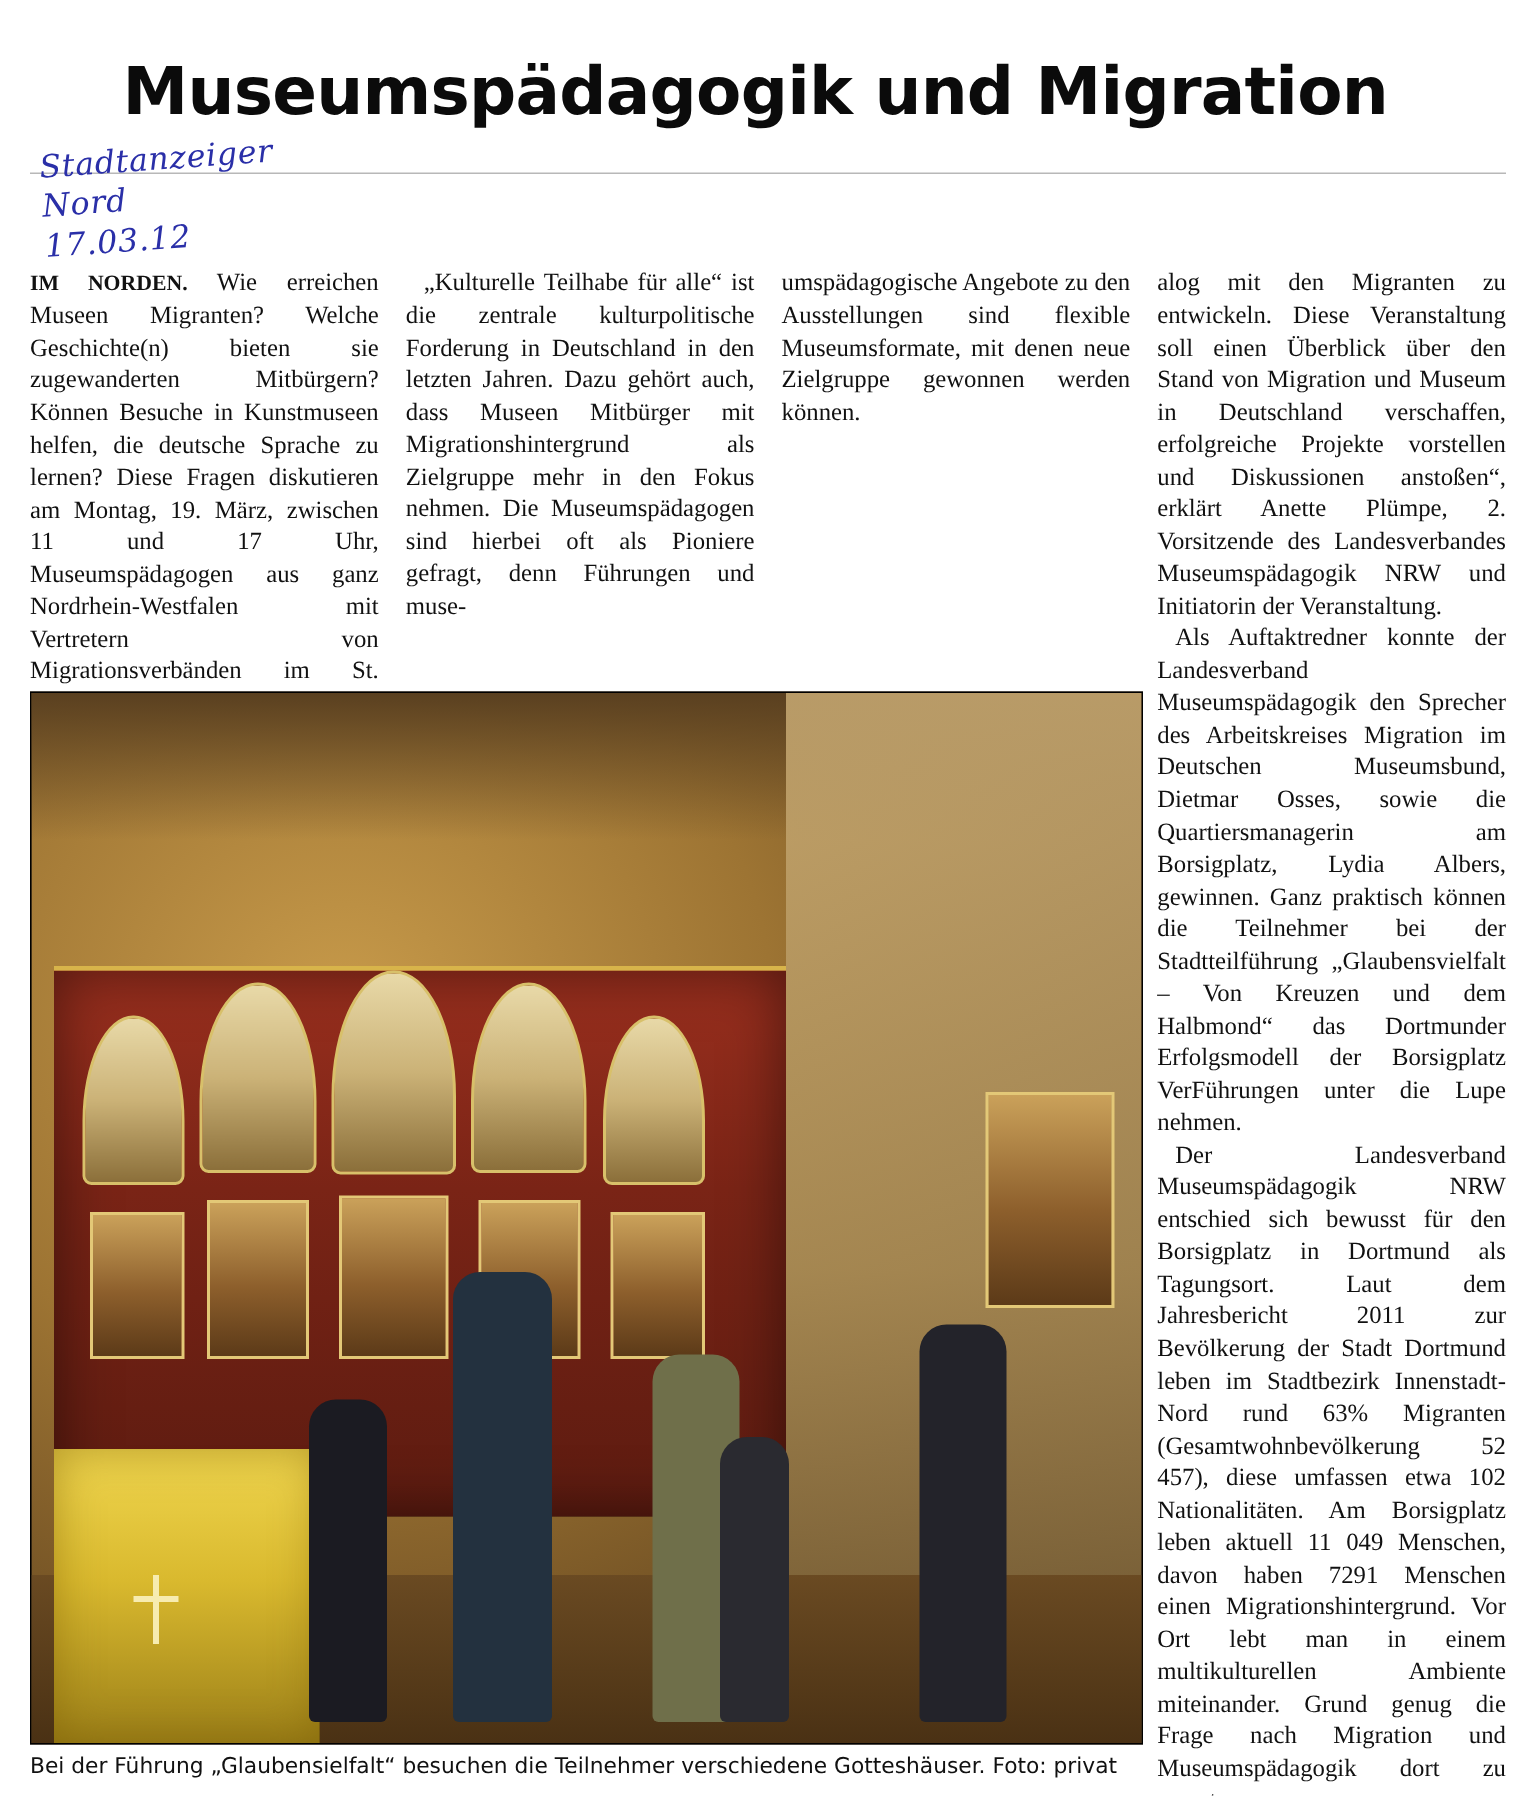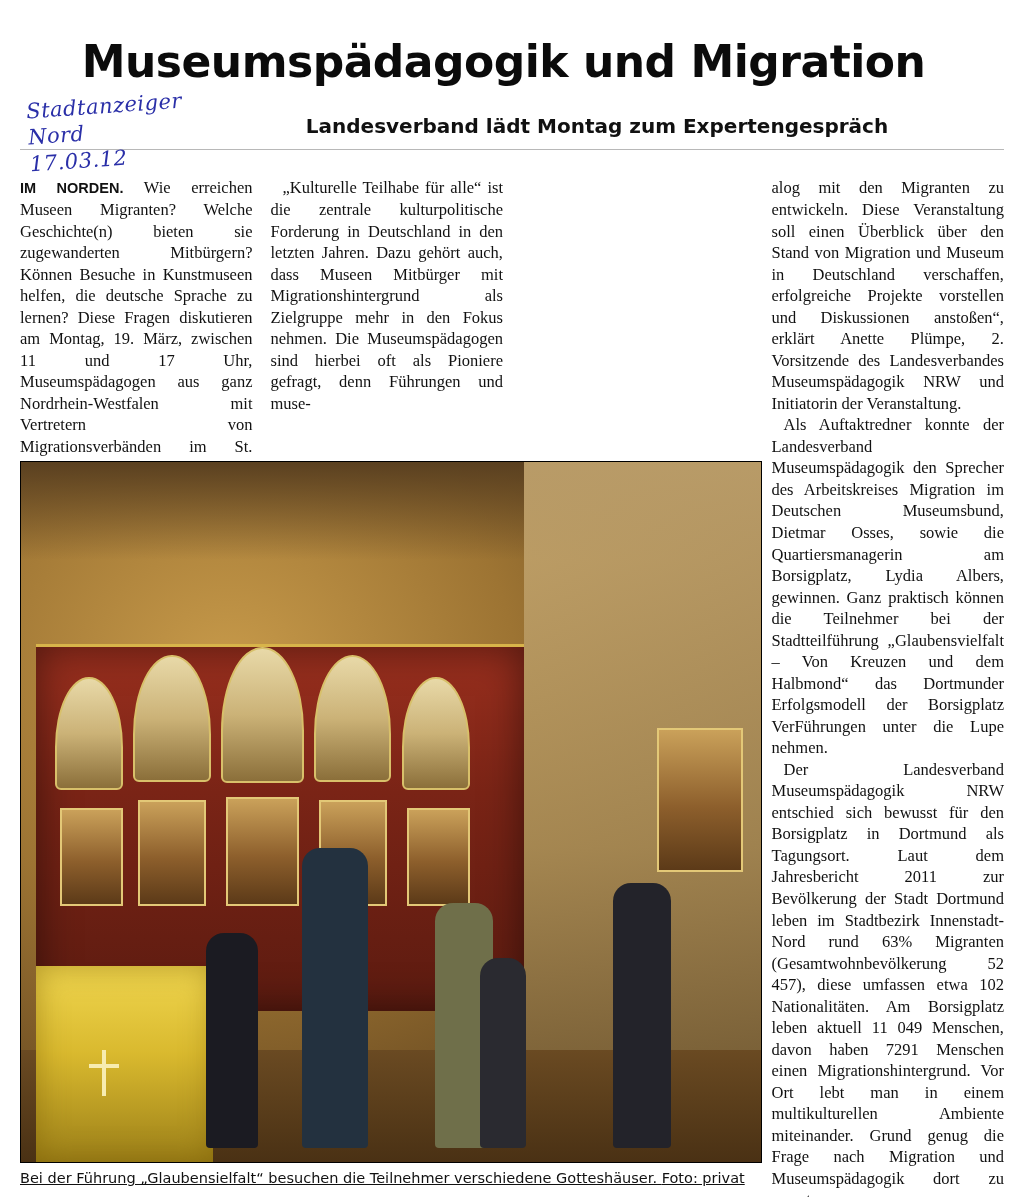--- a/index.html
+++ b/index.html
@@ -79,21 +79,21 @@
     -webkit-hyphens: auto;
   }
   .col p {
     margin: 0;
     text-indent: 12px;
   }
   .col p.first {
     text-indent: 0;
   }
   .dateline {
-    font-family: Liberation Sans, sans-serif;
+    font-family: Liberation Serif, serif;
     font-weight: bold;
     font-size: 14.5px;
     margin-top: 13px;
   }
   
   .photo-wrap {
     position: absolute;
     left: 20px;
     top: 432px;
     width: 742px;
@@ -159,52 +159,51 @@
     position: absolute;
     bottom: 2%;
     background: #1b1b22;
     border-radius: 18px 18px 4px 4px;
   }
   .caption {
     font-family: "DejaVu Sans", sans-serif;
     font-size: 14.5px;
     margin-top: 7px;
     color: #111;
-    text-decoration: underline;
   }
   .caption .credit { font-weight: normal; }
   
   .col-4 { width: 236px; }
 </style>
 </head>
 <body>
 
 <div class="page">
 
   <h1 class="headline">Museumspädagogik und Migration</h1>
-  <div class="subhead">Landesverband lädt Montag zum Expertengespräch</div>
   <div class="rule"></div>
 
   <div class="handwriting">
     <div>Stadtanzeiger</div>
     <div>Nord</div>
     <div>17.03.12</div>
   </div>
 
   <div class="columns">
 
     <div class="col col-1">
       <p class="first"><span class="dateline">IM NORDEN.</span> <span>Wie erreichen Museen Migranten? Welche Geschichte(n) bieten sie zugewanderten Mitbürgern? Können Besuche in Kunstmuseen helfen, die deutsche Sprache zu lernen? Diese Fragen diskutieren am Montag, 19. März, zwischen 11 und 17 Uhr, Museumspädagogen aus ganz Nordrhein-Westfalen mit Vertretern von Migrationsverbänden im St. Vincenz-</span></p>
     </div>
 
     <div class="col col-2">
       <p>„Kulturelle Teilhabe für alle“ ist die zentrale kulturpolitische Forderung in Deutschland in den letzten Jahren. Dazu gehört auch, dass Museen Mitbürger mit Migrationshintergrund als Zielgruppe mehr in den Fokus nehmen. Die Museumspädagogen sind hierbei oft als Pioniere gefragt, denn Führungen und muse-</p>
     </div>
 
     <div class="col col-3">
+      <p class="first">umspädagogische Angebote zu den Ausstellungen sind flexible Museumsformate, mit denen neue Zielgruppe gewonnen werden können.</p>
     </div>
 
     <div class="col col-4">
       <p class="first">alog mit den Migranten zu entwickeln. Diese Veranstaltung soll einen Überblick über den Stand von Migration und Museum in Deutschland verschaffen, erfolgreiche Projekte vorstellen und Diskussionen anstoßen“, erklärt Anette Plümpe, 2. Vorsitzende des Landesverbandes Museumspädagogik NRW und Initiatorin der Veranstaltung.</p>
       <p>Als Auftaktredner konnte der Landesverband Museumspädagogik den Sprecher des Arbeitskreises Migration im Deutschen Museumsbund, Dietmar Osses, sowie die Quartiersmanagerin am Borsigplatz, Lydia Albers, gewinnen. Ganz praktisch können die Teilnehmer bei der Stadtteilführung „Glaubensvielfalt – Von Kreuzen und dem Halbmond“ das Dortmunder Erfolgsmodell der Borsigplatz VerFührungen unter die Lupe nehmen.</p>
       <p>Der Landesverband Museumspädagogik NRW entschied sich bewusst für den Borsigplatz in Dortmund als Tagungsort. Laut dem Jahresbericht 2011 zur Bevölkerung der Stadt Dortmund leben im Stadtbezirk Innenstadt-Nord rund 63% Migranten (Gesamtwohnbevölkerung 52 457), diese umfassen etwa 102 Nationalitäten. Am Borsigplatz leben aktuell 11 049 Menschen, davon haben 7291 Menschen einen Migrationshintergrund. Vor Ort lebt man in einem multikulturellen Ambiente miteinander. Grund genug die Frage nach Migration und Museumspädagogik dort zu verorten.</p>
     </div>
 
   </div>
 

